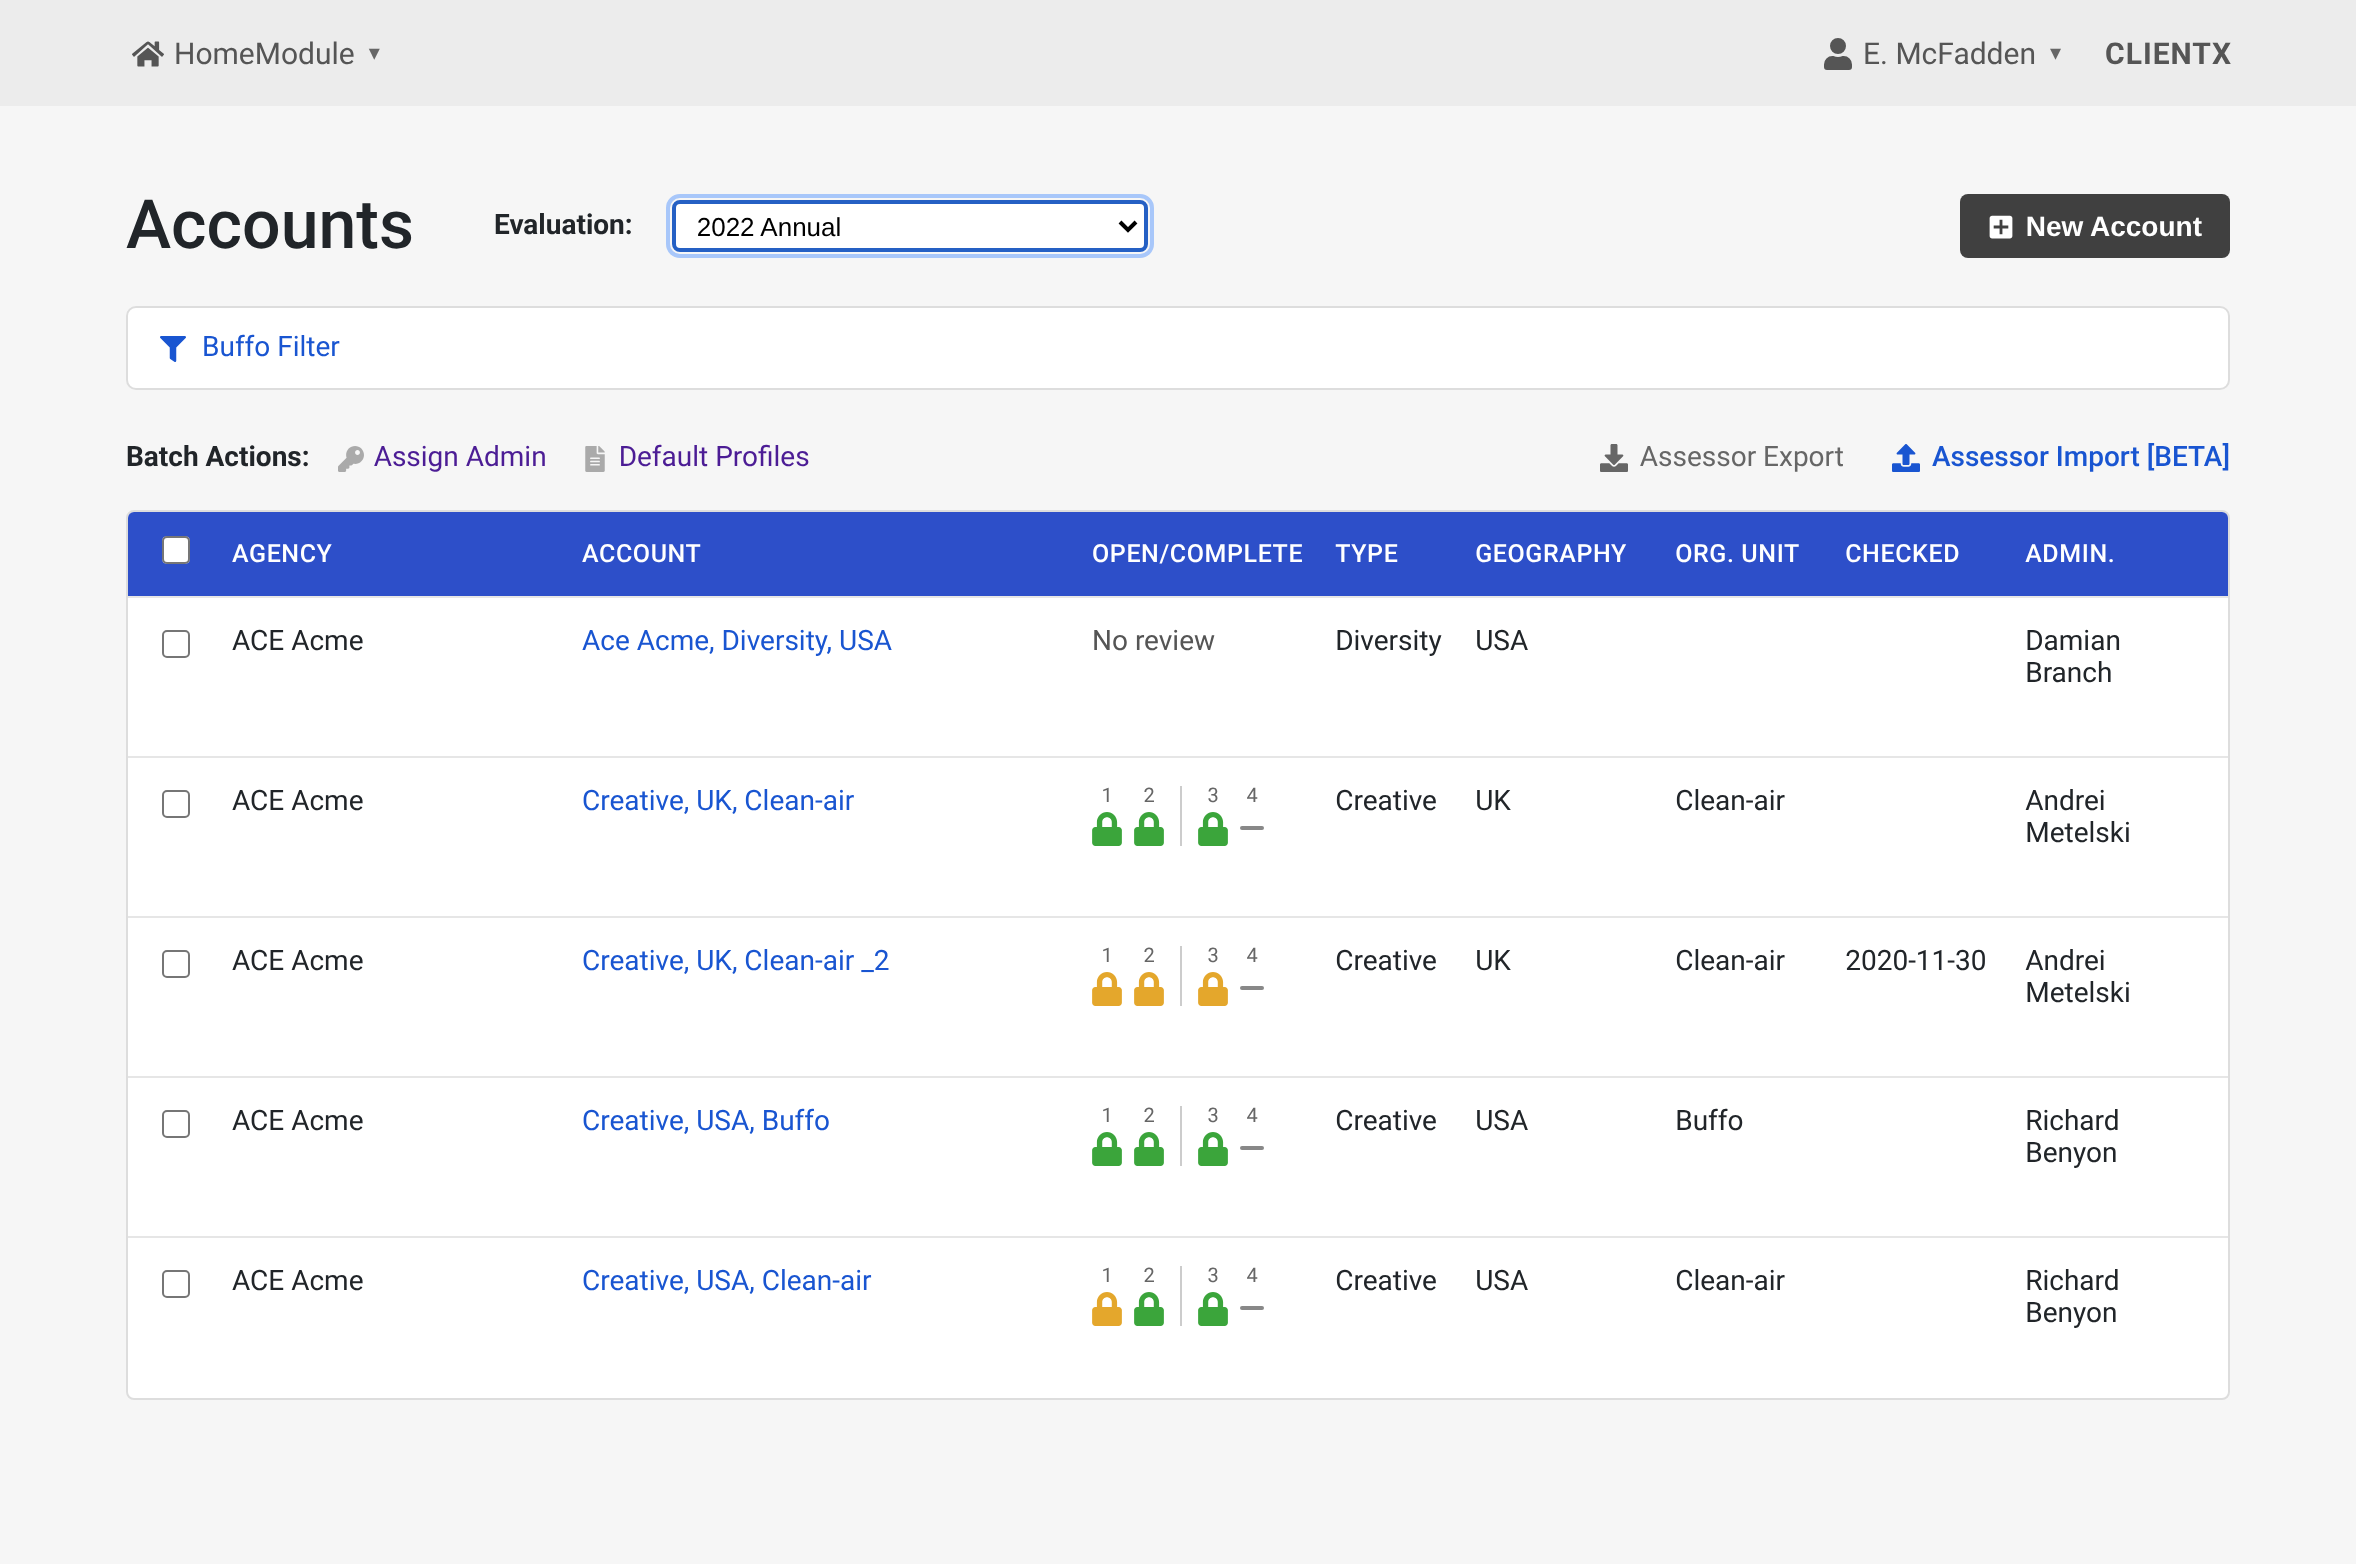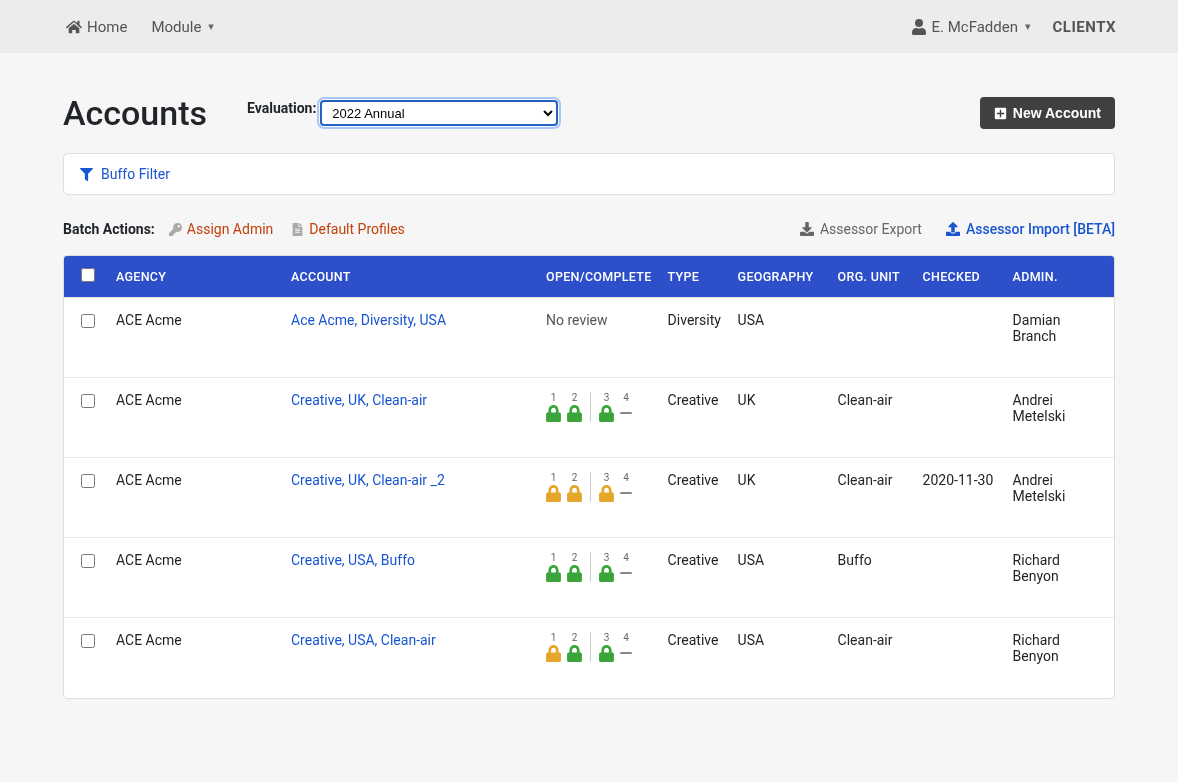--- a/index.html
+++ b/index.html
@@ -1,42 +1,42 @@
 <!DOCTYPE html>
 <html><head>
 <meta charset="utf-8">
 <style>
   * { box-sizing: border-box; margin: 0; padding: 0; }
   body { font-family: -apple-system, BlinkMacSystemFont, "Segoe UI", Roboto, Helvetica, Arial, sans-serif; background: #f6f6f6; color: #212529; font-size: 14px; }
   
   .navbar { background: #ececec; height: 53px; display: flex; align-items: center; padding: 0 16px; }
-  .navbar-left { display: flex; align-items: center; gap: 24px; margin-left: 50px; }
+  .navbar-left { display: flex; align-items: center; margin-left: 50px; }
   .nav-item { display: flex; align-items: center; gap: 5px; color: #555; cursor: pointer; font-size: 15px; }
   .nav-item svg { width: 16px; height: 16px; fill: #555; }
   .navbar-right { margin-left: auto; display: flex; align-items: center; gap: 22px; margin-right: 46px; }
   .brand { font-weight: 700; color: #555; letter-spacing: 0.5px; font-size: 15px; }
   .caret { font-size: 11px; margin-left: 2px; color: #666; }
 
   .container { max-width: 1060px; margin: 0 auto; padding: 0 4px; }
   
   .header-row { display: flex; align-items: center; margin-top: 40px; margin-bottom: 20px; gap: 40px; }
   .page-title { font-size: 34px; font-weight: 500; color: #212529; }
-  .eval-group { display: flex; gap: 4px; }
+  .eval-group { display: flex; align-items: center; gap: 20px; }
   .eval-label { font-weight: 700; font-size: 14px; }
   .eval-select { width: 238px; height: 26px; border: 2px solid #2560c4; border-radius: 4px; background: #fff; padding: 2px 6px; font-size: 13px; outline: 2px solid #a8c7fa; outline-offset: 1px; }
   .btn-primary { margin-left: auto; background: #404040; color: #fff; border: none; border-radius: 4px; padding: 8px 14px; font-size: 14px; font-weight: 700; cursor: pointer; display: flex; align-items: center; gap: 6px; }
   .btn-primary svg { width: 13px; height: 13px; fill: #fff; }
 
   .filter-bar { border: 1px solid #ddd; border-radius: 5px; background: #fff; padding: 12px 16px; margin-bottom: 26px; }
   .filter-link { color: #1955d1; display: flex; align-items: center; gap: 8px; cursor: pointer; font-size: 14px; }
   .filter-link svg { width: 13px; height: 13px; fill: #1955d1; }
 
   .action-row { display: flex; align-items: center; margin-bottom: 18px; font-size: 14px; }
   .ba-label { font-weight: 700; margin-right: 14px; }
-  .ba-action { color: #c2410c; display: inline-flex; align-items: center; gap: 5px; margin-right: 18px; cursor: default; }
+  .ba-action { color: #4c1d95; display: inline-flex; align-items: center; gap: 5px; margin-right: 18px; cursor: default; }
   .ba-action svg { width: 13px; height: 13px; fill: #aaa; }
   .ar-right { margin-left: auto; display: flex; align-items: center; gap: 24px; }
   .ar-item { display: inline-flex; align-items: center; gap: 6px; cursor: pointer; }
   .ar-item.muted { color: #666; }
   .ar-item.muted svg { fill: #666; }
   .ar-item.link { color: #1955d1; font-weight: 500; }
   .ar-item.link svg { fill: #1955d1; }
   .ar-item svg { width: 14px; height: 14px; }
 
   .table-wrap { border: 1px solid #ddd; border-radius: 4px; background: #fff; overflow: hidden; }

